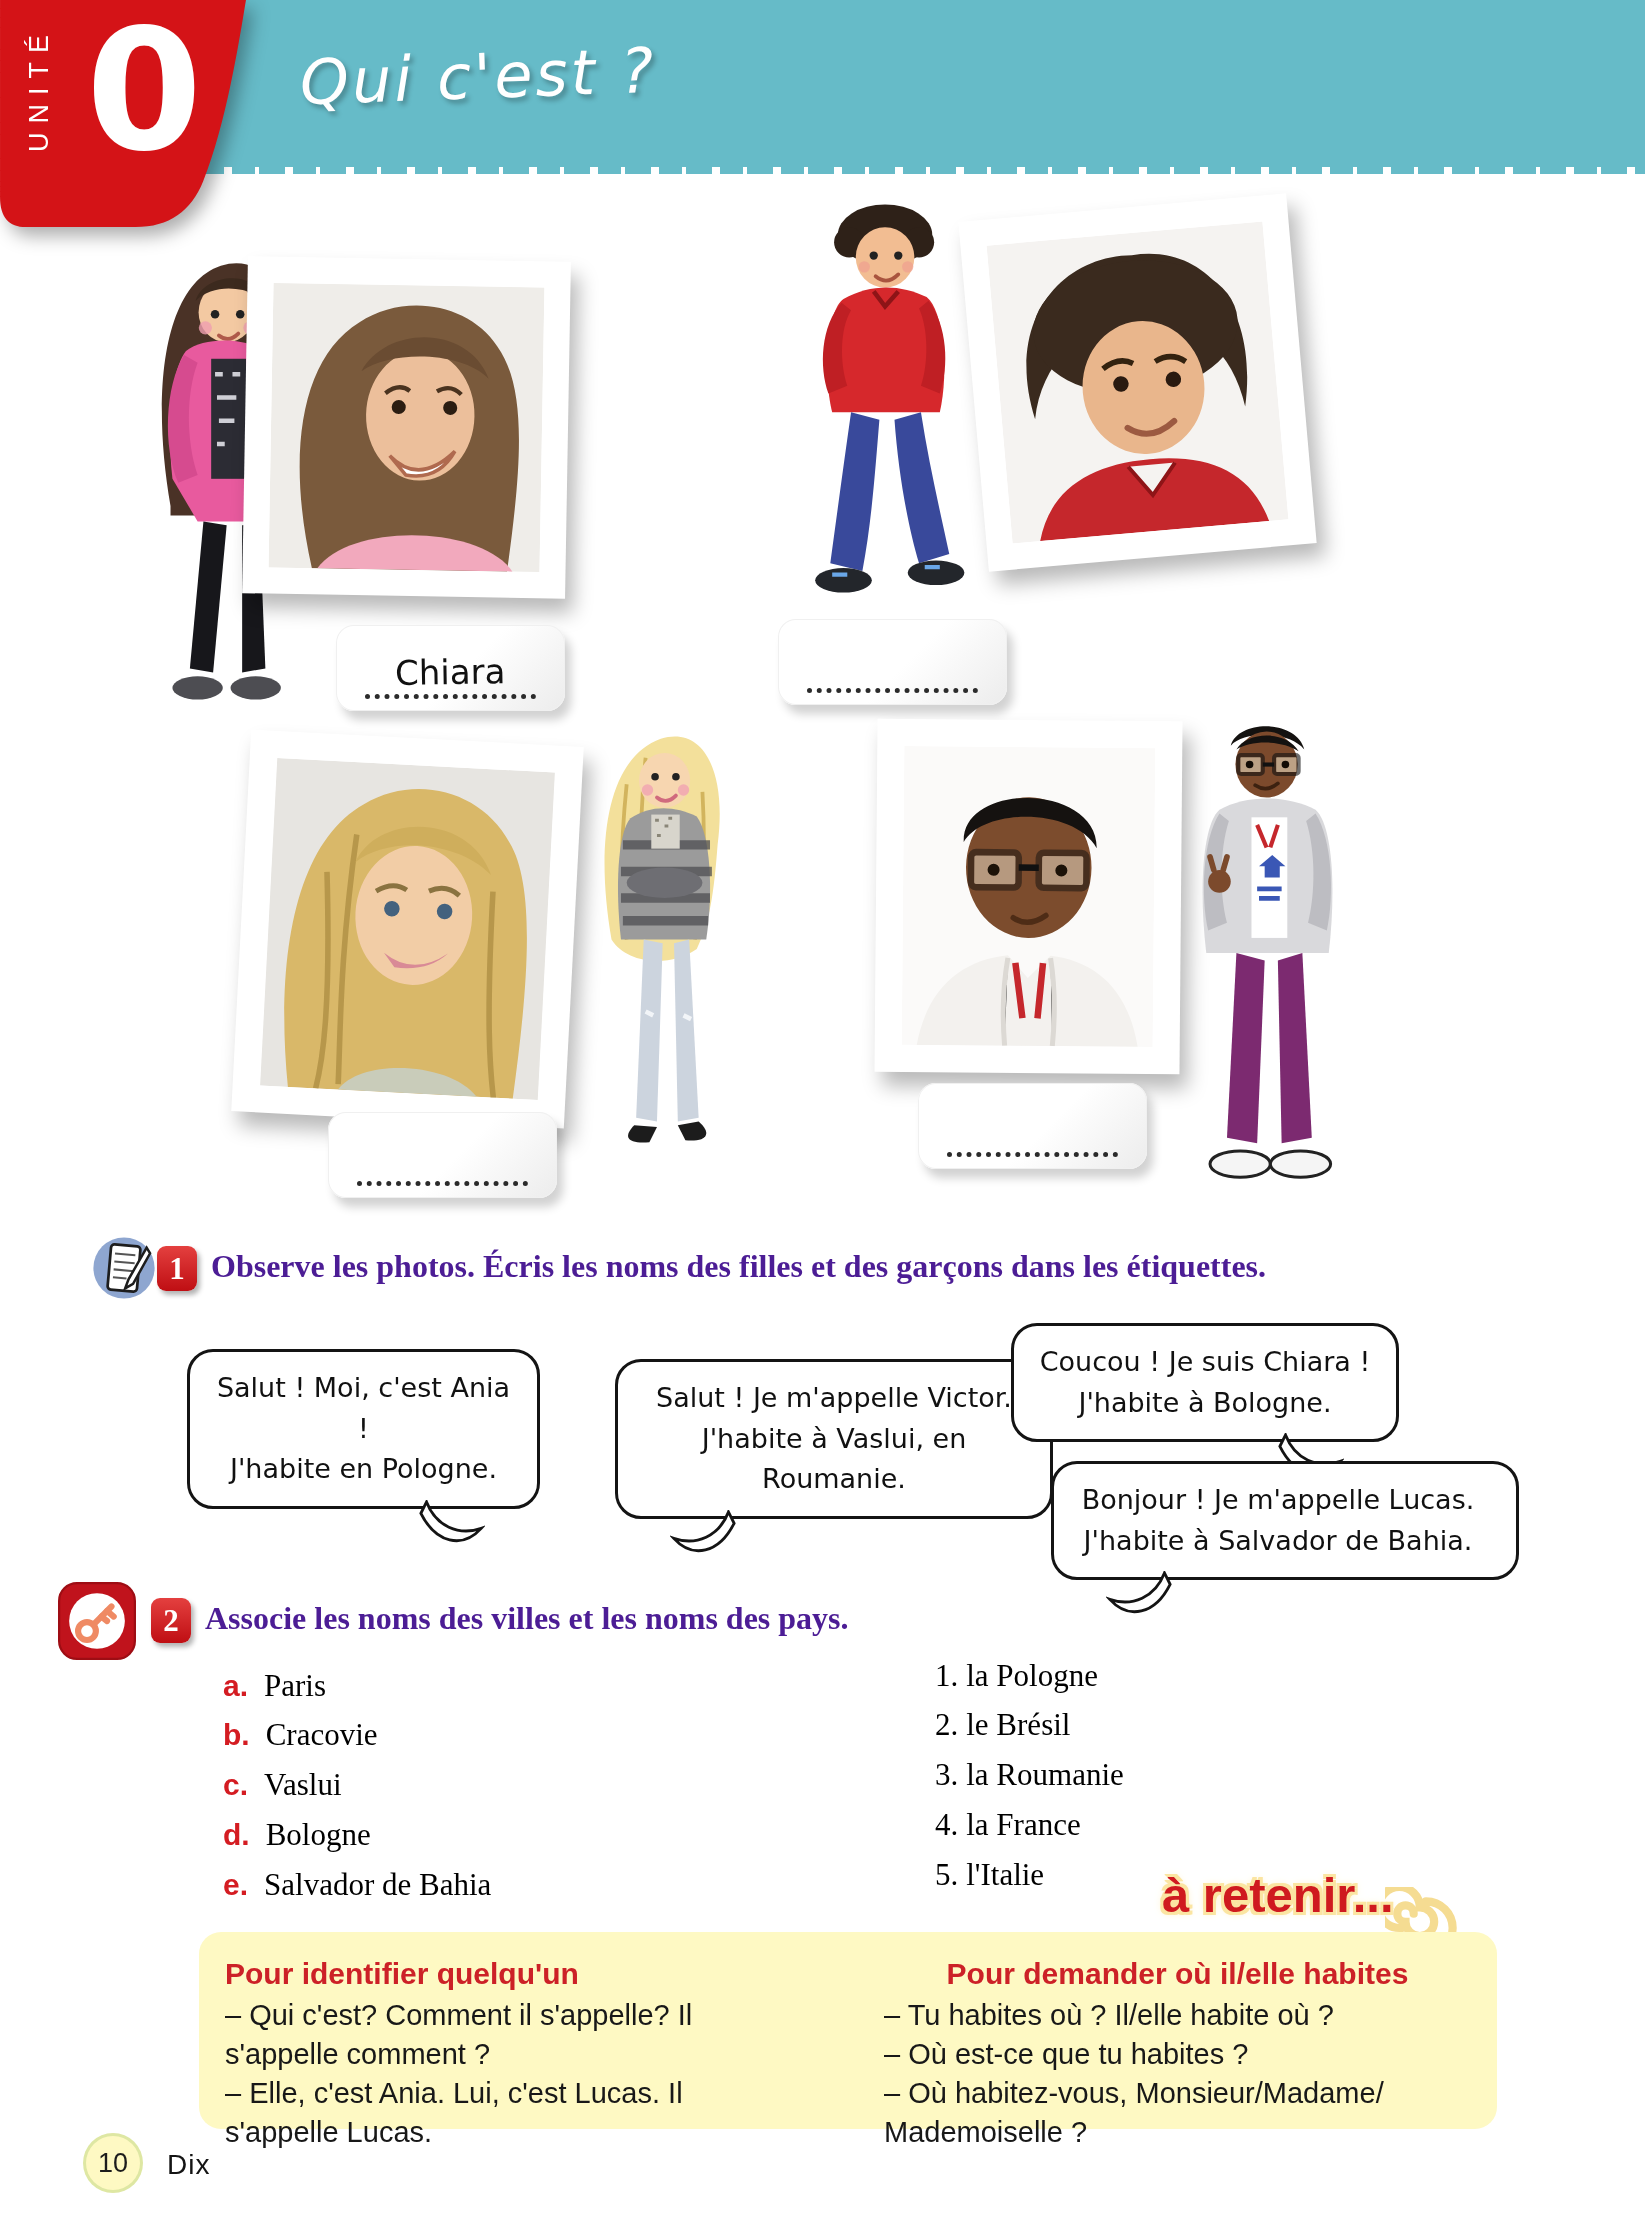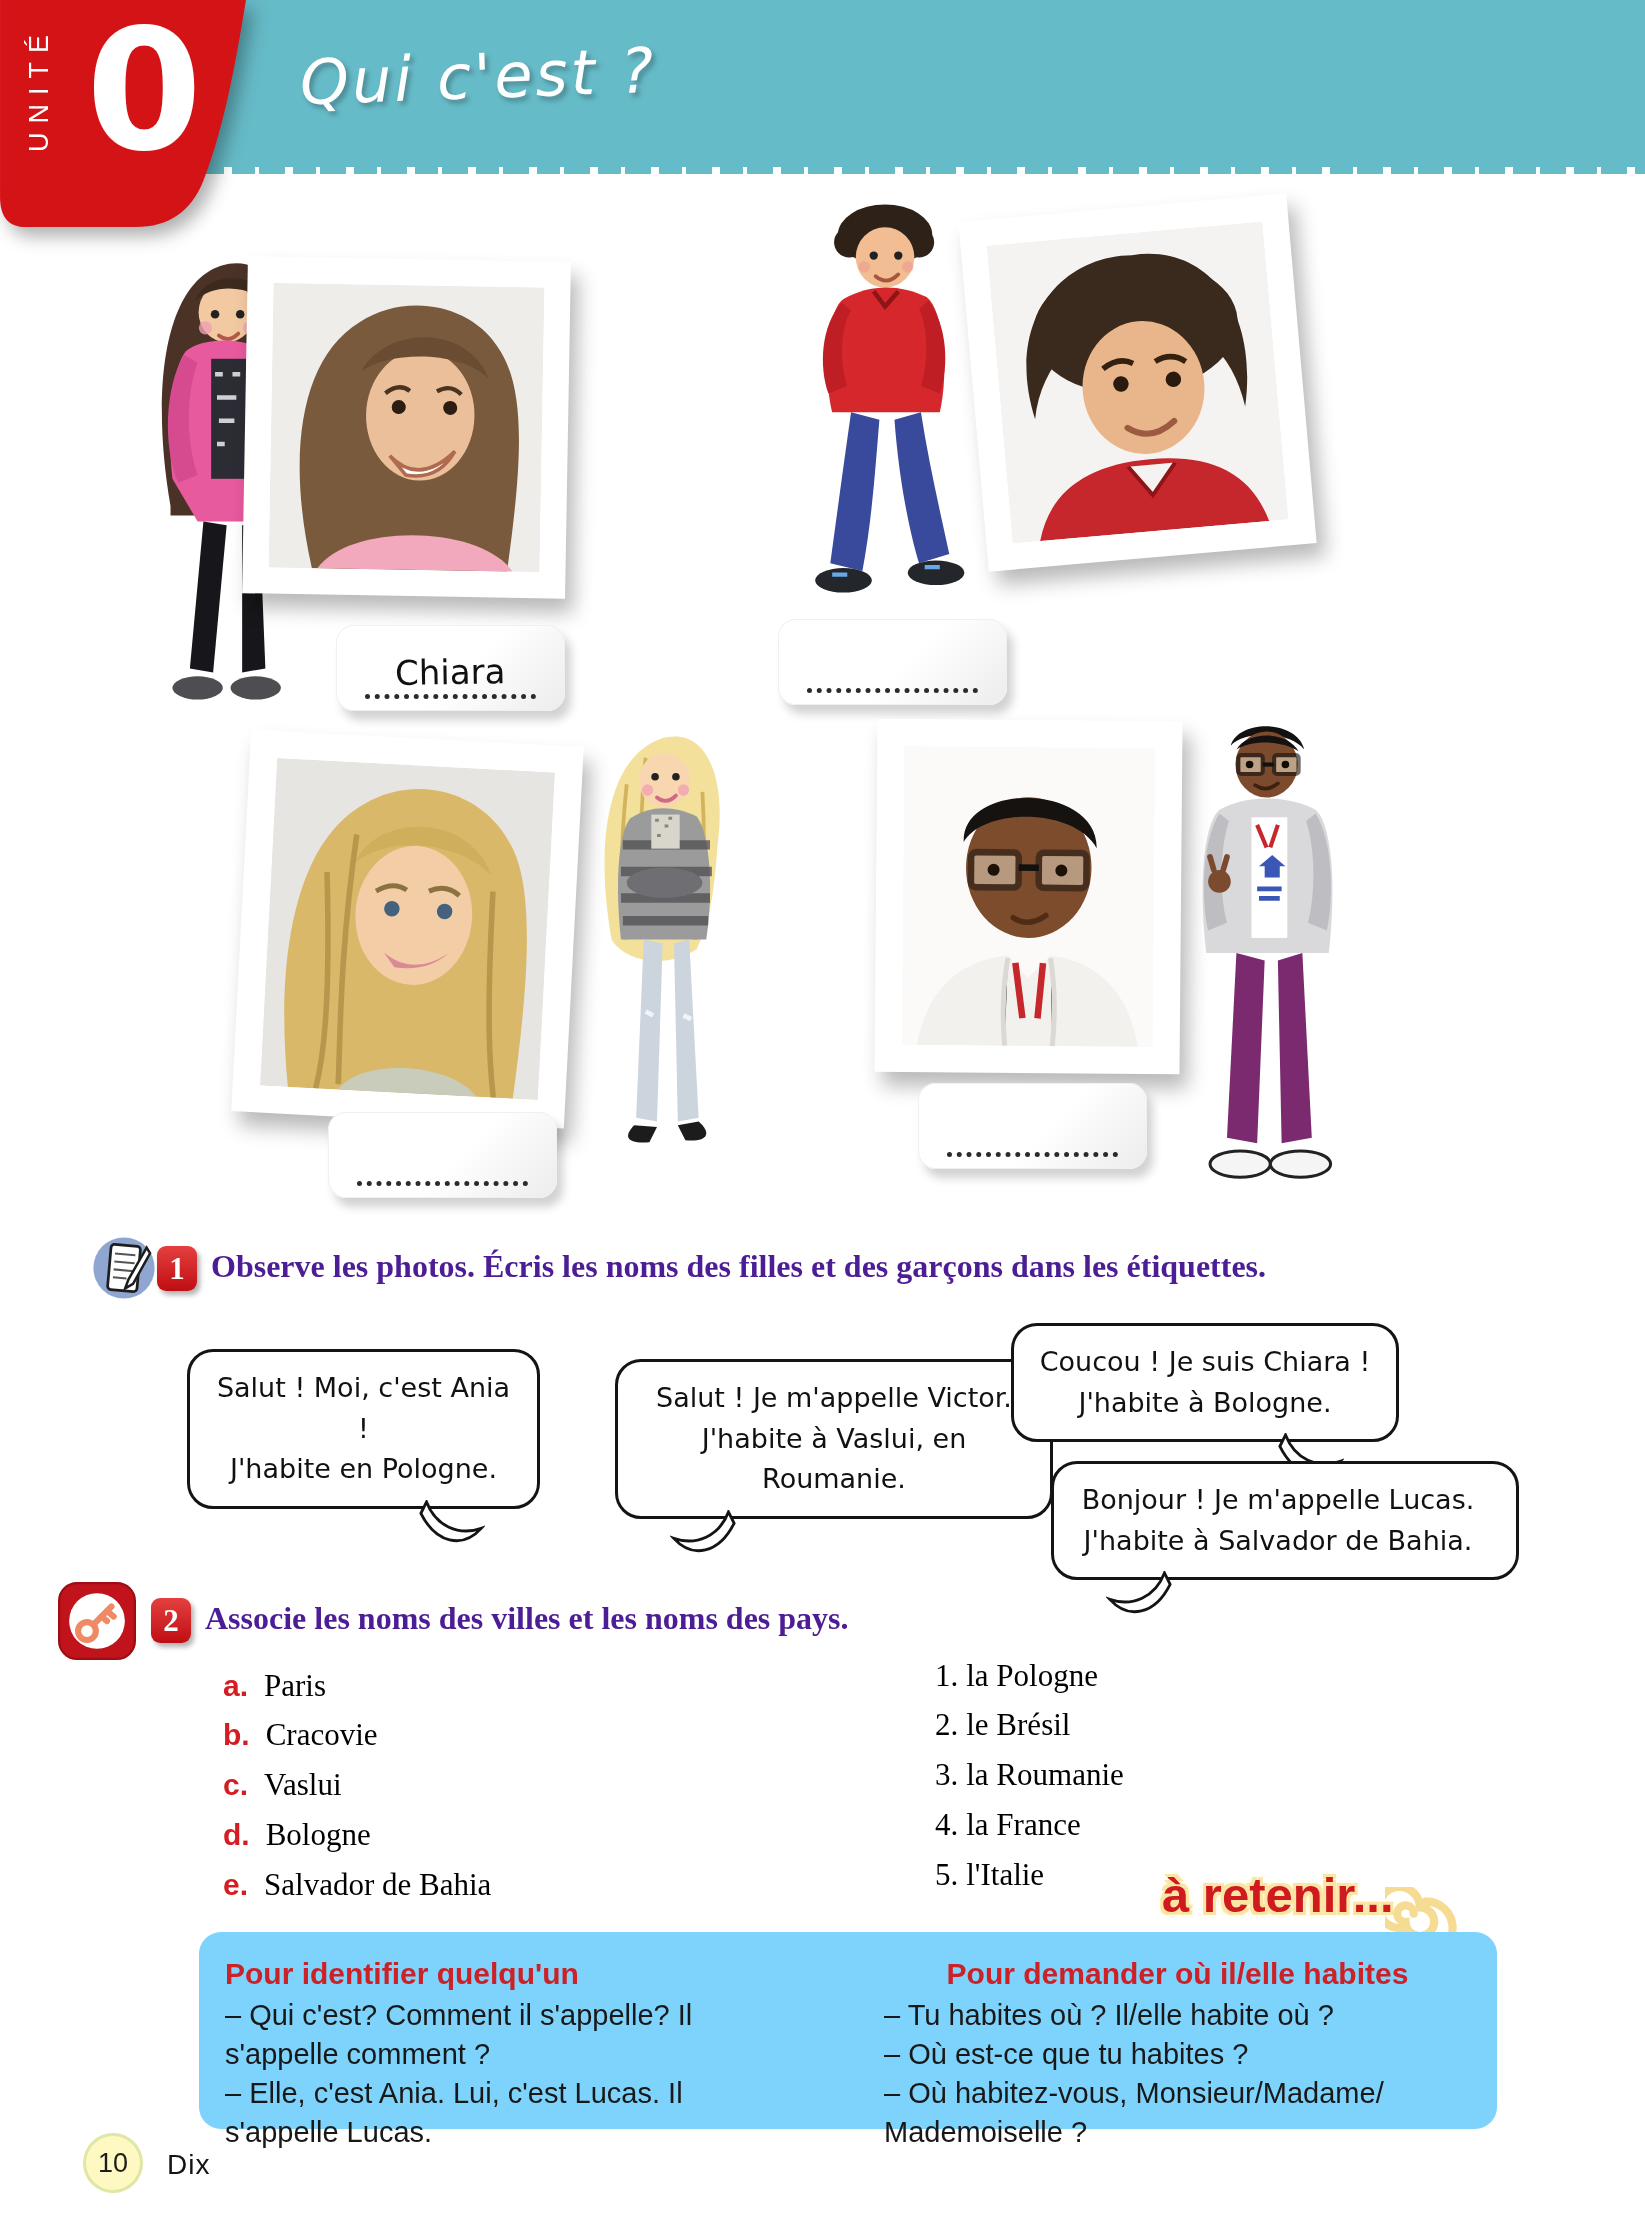--- a/index.html
+++ b/index.html
@@ -79,21 +79,21 @@
   .city-row .letter{color:#d41c22;font-family:"Liberation Sans",sans-serif;font-weight:bold;
         font-size:30px;margin-right:16px;}
   .country-row{position:absolute;left:935px;font-family:"Liberation Serif",serif;font-size:31px;color:#000;}
   .country-row .num{margin-right:8px;}
 
   
   .retenir-title{position:absolute;left:1162px;top:1867px;color:#cf1a1f;font-size:49px;font-weight:bold;
         text-shadow:-3px -3px 0 #fbe5a2,3px -3px 0 #fbe5a2,-3px 3px 0 #fbe5a2,3px 3px 0 #fbe5a2,
                     0 0 10px #fbe5a2;}
   .spiral{position:absolute;left:1385px;top:1887px;width:82px;height:82px;}
-  .yellow-box{position:absolute;left:199px;top:1932px;width:1298px;height:197px;background:#7dd3fc;
+  .yellow-box{position:absolute;left:199px;top:1932px;width:1298px;height:197px;background:#fef9c3;
         border-radius:22px;}
   .yb-col{position:absolute;top:22px;font-size:29px;line-height:1.34;color:#181818;}
   .yb-col .heading{color:#cc2127;font-weight:bold;font-size:30px;margin-bottom:2px;}
   #yb-left{left:26px;width:565px;}
   #yb-left .heading{margin-left:0;}
   #yb-right{left:685px;width:587px;}
   #yb-right .heading{text-align:center;}
 
   
   .page-circle{position:absolute;left:86px;top:2136px;width:54px;height:54px;border-radius:50%;

